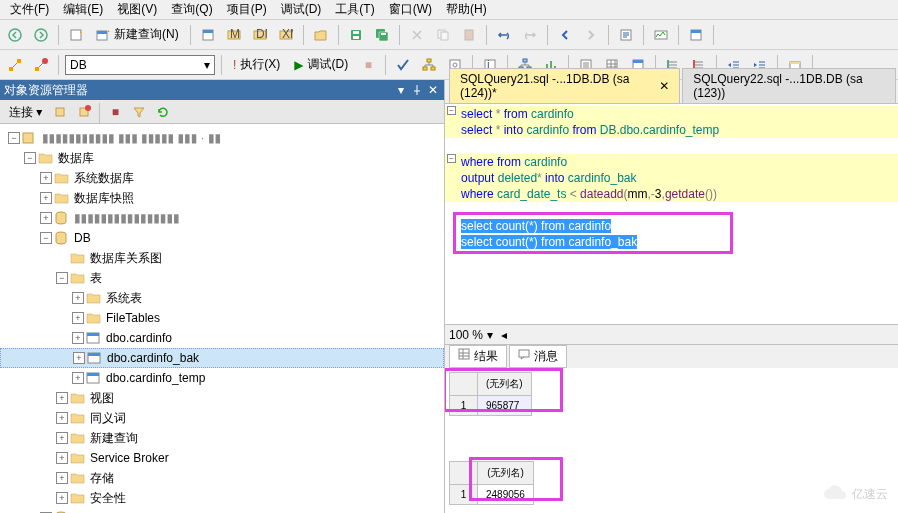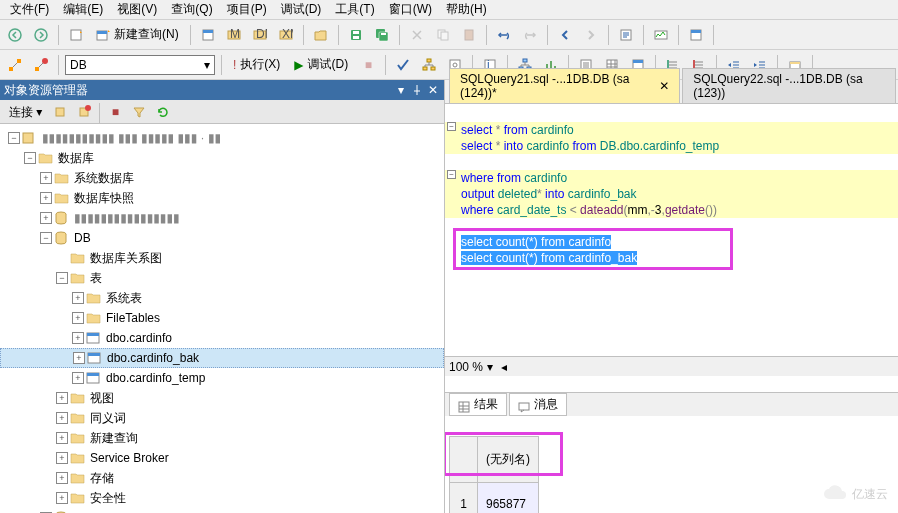--- a/index.html
+++ b/index.html
@@ -17,40 +17,40 @@
 .left { width: 445px; border-right: 1px solid #c0c0c0; display: flex; flex-direction: column; }
 .panel-title { background: #3b6ea5; color: #fff; height: 20px; display: flex; align-items: center; justify-content: space-between; padding: 0 4px; }
 .panel-title .x-btn { width: 14px; height: 14px; display: inline-flex; align-items: center; justify-content: center; }
 .panel-tb { background: #e8e8e8; height: 24px; display: flex; align-items: flex-end; padding: 0 4px; gap: 2px; border-bottom: 1px solid #c0c0c0; }
 .tree { flex: 1; overflow: auto; background: #fff; padding: 4px 0; }
 .tree-row { display: flex; align-items: center; height: 20px; padding-left: 4px; white-space: nowrap; }
 .tree-row.selected { background: #cde6f7; border: 1px dotted #7da2ce; }
 .tree-toggle { width: 12px; height: 12px; border: 1px solid #888; display: inline-flex; align-items: center; justify-content: center; font-size: 9px; margin-right: 2px; color: #555; background: #fff; }
 .tree-toggle.empty { border: none; }
 .folder-icon { width: 16px; height: 14px; margin-right: 4px; }
-.right { flex: 1; display: flex; flex-direction: column; position: relative; gap: 16px; }
+.right { flex: 1; display: flex; flex-direction: column; position: relative; }
 .tabs { background: #f0f0f0; height: 24px; display: flex; align-items: flex-end; padding-left: 4px; border-bottom: 1px solid #c0c0c0; }
 .tab { padding: 3px 10px; background: #e0e0e0; border: 1px solid #c0c0c0; border-bottom: none; margin-right: 2px; display: flex; align-items: center; gap: 4px; }
 .tab.active { background: #fff2a8; }
 .editor { flex: 0 0 220px; background: #fff; position: relative; overflow: hidden; font-family: Consolas, "Courier New", monospace; font-size: 13px; }
 .editor-line { white-space: pre; padding-left: 16px; line-height: 16px; }
 .fold { display: inline-block; width: 9px; height: 9px; border: 1px solid #888; font-size: 8px; line-height: 7px; text-align: center; color: #555; background: #fff; position: absolute; left: 2px; }
 .kw-blue { color: #0000ff; }
 .kw-teal { color: #008080; }
 .kw-magenta { color: #701a75; }
 .kw-gray { color: #808080; }
 .highlight-box { position: absolute; border: 3px solid #e040e0; pointer-events: none; }
 .sel { background: #3399ff; color: #fff; }
 .sel .kw-blue,.sel .kw-teal,.sel .kw-magenta,.sel .kw-gray,.sel .kw-red { color: #fff; }
 .zoombar { height: 20px; background: #f0f0f0; border-top: 1px solid #c0c0c0; display: flex; align-items: center; padding: 0 4px; gap: 4px; }
 .result-tabs { height: 24px; background: #f0f0f0; border-top: 1px solid #c0c0c0; display: flex; align-items: center; padding: 0 4px; gap: 2px; }
-.result-tab { padding: 2px 8px; border: 1px solid #c0c0c0; background: #fff; display: flex; align-items: flex-end; gap: 4px; }
+.result-tab { padding: 2px 8px; border: 1px solid #c0c0c0; background: #fff; display: flex; align-items: flex-start; gap: 4px; }
 .results { flex: 1; overflow: auto; background: #fff; padding: 4px; }
 .grid { border-collapse: collapse; margin-bottom: 12px; position: relative; }
-.grid th, .grid td { border: 1px solid #c0c0c0; padding: 14px 8px; font-size: 12px; background: #fff; }
+.grid th, .grid td { border: 1px solid #c0c0c0; padding: 4px 8px; font-size: 10px; background: #fff; }
 .grid th { background: #f0f0f0; font-weight: normal; }
 .grid .rh { background: #f0f0f0; width: 28px; text-align: center; }
 .watermark { position: absolute; right: 10px; bottom: 10px; opacity: 0.3; display: flex; align-items: center; gap: 4px; font-size: 18px; color: #555; }
 .folder-svg { fill: #f5d78e; stroke: #c0a050; stroke-width: 0.5; }
 .db-svg { fill: #f5d78e; stroke: #c0a050; }
 .table-svg { fill: #fff; stroke: #888; }
 .tree-row .ind { display:inline-block; }
 .green-tri { color: #008000; }
 .red-sq { color: #b04040; }
 .title-actions { display:flex; gap:2px; align-items:center; }

